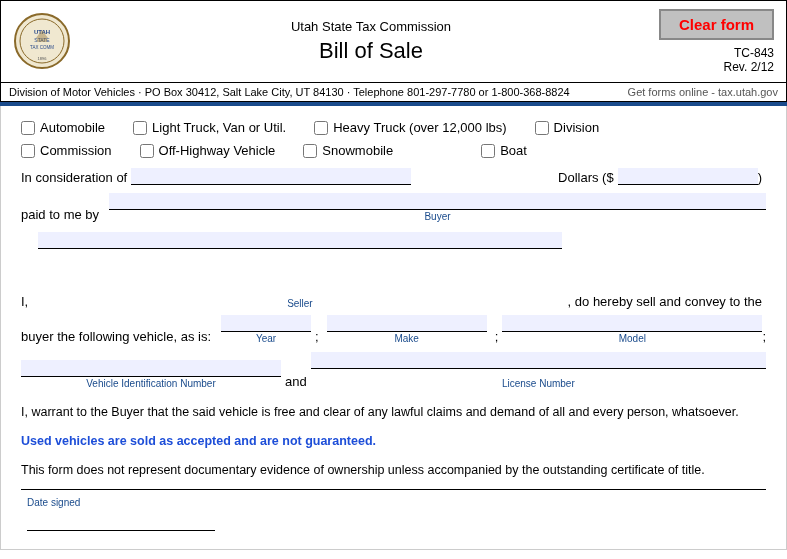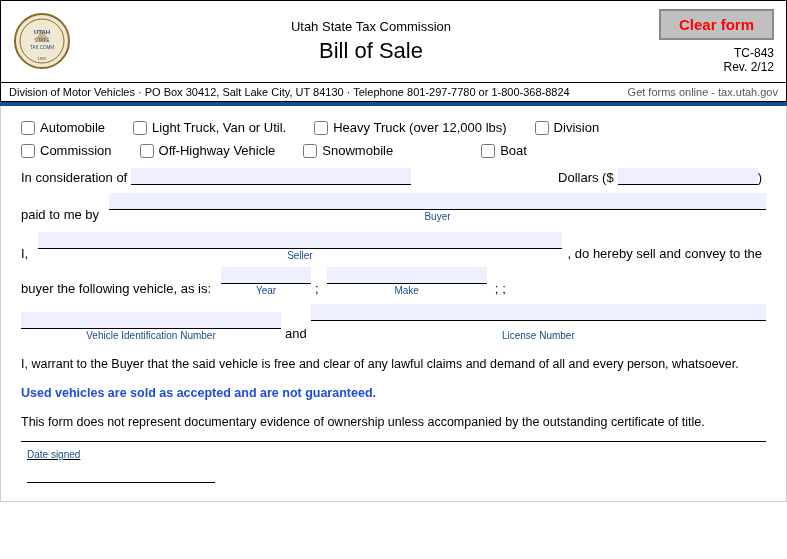--- a/index.html
+++ b/index.html
@@ -176,21 +176,20 @@
       margin-top: 10px;
     }
     .sig-left {
       flex: 1;
       padding: 4px 6px;
       border-right: 1px solid #000;
     }
     .sig-right {
       width: 200px;
       padding: 4px 6px;
-      text-decoration: underline;
     }
     .sig-label {
       font-size: 10px;
       color: #1a4b8c;
     }
     .sig-line {
       border-bottom: 1px solid #000;
       height: 20px;
       margin-top: 2px;
     }
@@ -298,39 +297,43 @@
   <div class="paid-line">
     <span class="form-label">paid to me by</span>
     <div class="field-wrap" style="flex:1; margin-left:6px;">
       <input type="text" style="width: 100%;">
       <span class="field-label">Buyer</span>
     </div>
   </div>
 
   <div class="seller-line">
     <span class="form-label">I,</span>
-    <div class="field-wrap" style="flex:1; margin-left:6px; margin-right:6px;">
+    <div class="field-wrap" style="flex:1; margin-left:6px; margin-right:6px;gap:48px;">
       <input type="text" style="width: 100%;">
       <span class="field-label">Seller</span>
     </div>
     <span class="form-label">, do hereby sell and convey to the</span>
   </div>
 
   <div class="vehicle-line">
     <span class="form-label">buyer the following vehicle, as is:</span>
     <div class="field-wrap" style="margin-left:6px;">
       <input type="text" style="width: 90px;">
       <span class="field-label">Year</span>
     </div>
     <span style="margin: 0 4px; align-self: flex-end;">;</span>
     <div class="field-wrap" style="margin: 0 4px;">
       <input type="text" style="width: 160px;">
       <span class="field-label">Make</span>
     </div>
     <span style="margin: 0 4px; align-self: flex-end;">;</span>
+    <div class="field-wrap" style="flex:1;">
+      <input type="text" style="width: 100%;">
+      <span class="field-label">Model</span>
+    </div>
     <span style="align-self: flex-end;">;</span>
   </div>
 
   <div class="vin-line">
     <div class="field-wrap" style="width: 260px;">
       <input type="text" style="width: 100%;">
       <span class="field-label">Vehicle Identification Number</span>
     </div>
     <span class="form-label" style="margin: 0 4px; align-self: flex-end;">and</span>
     <div class="field-wrap" style="flex:1;gap:8px;">

